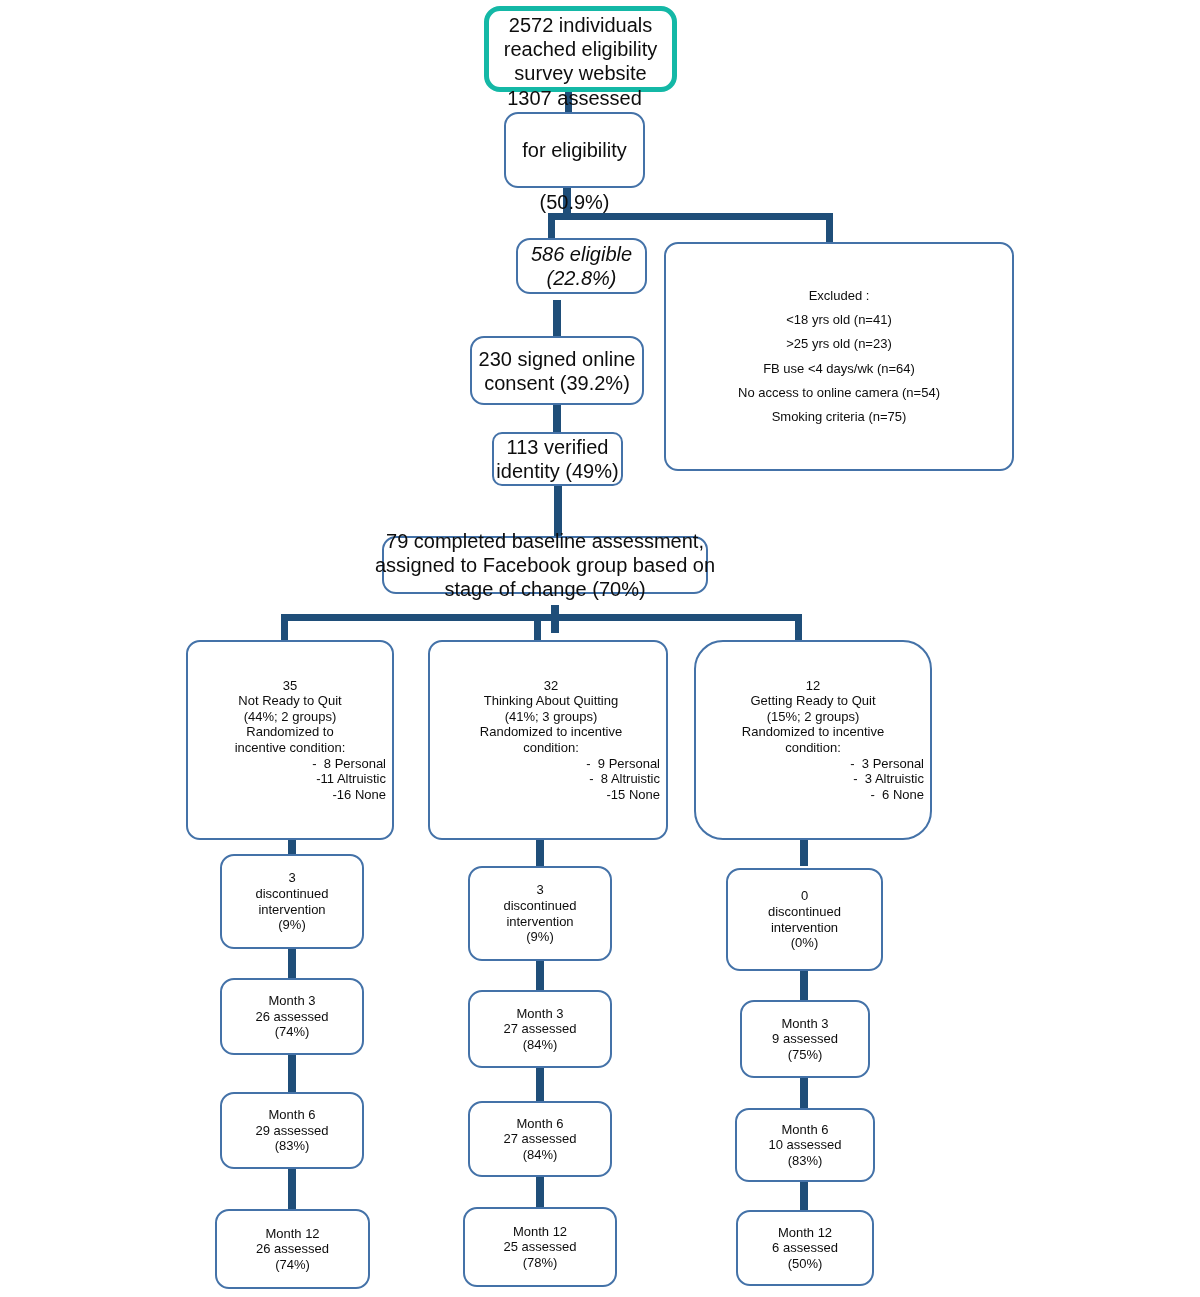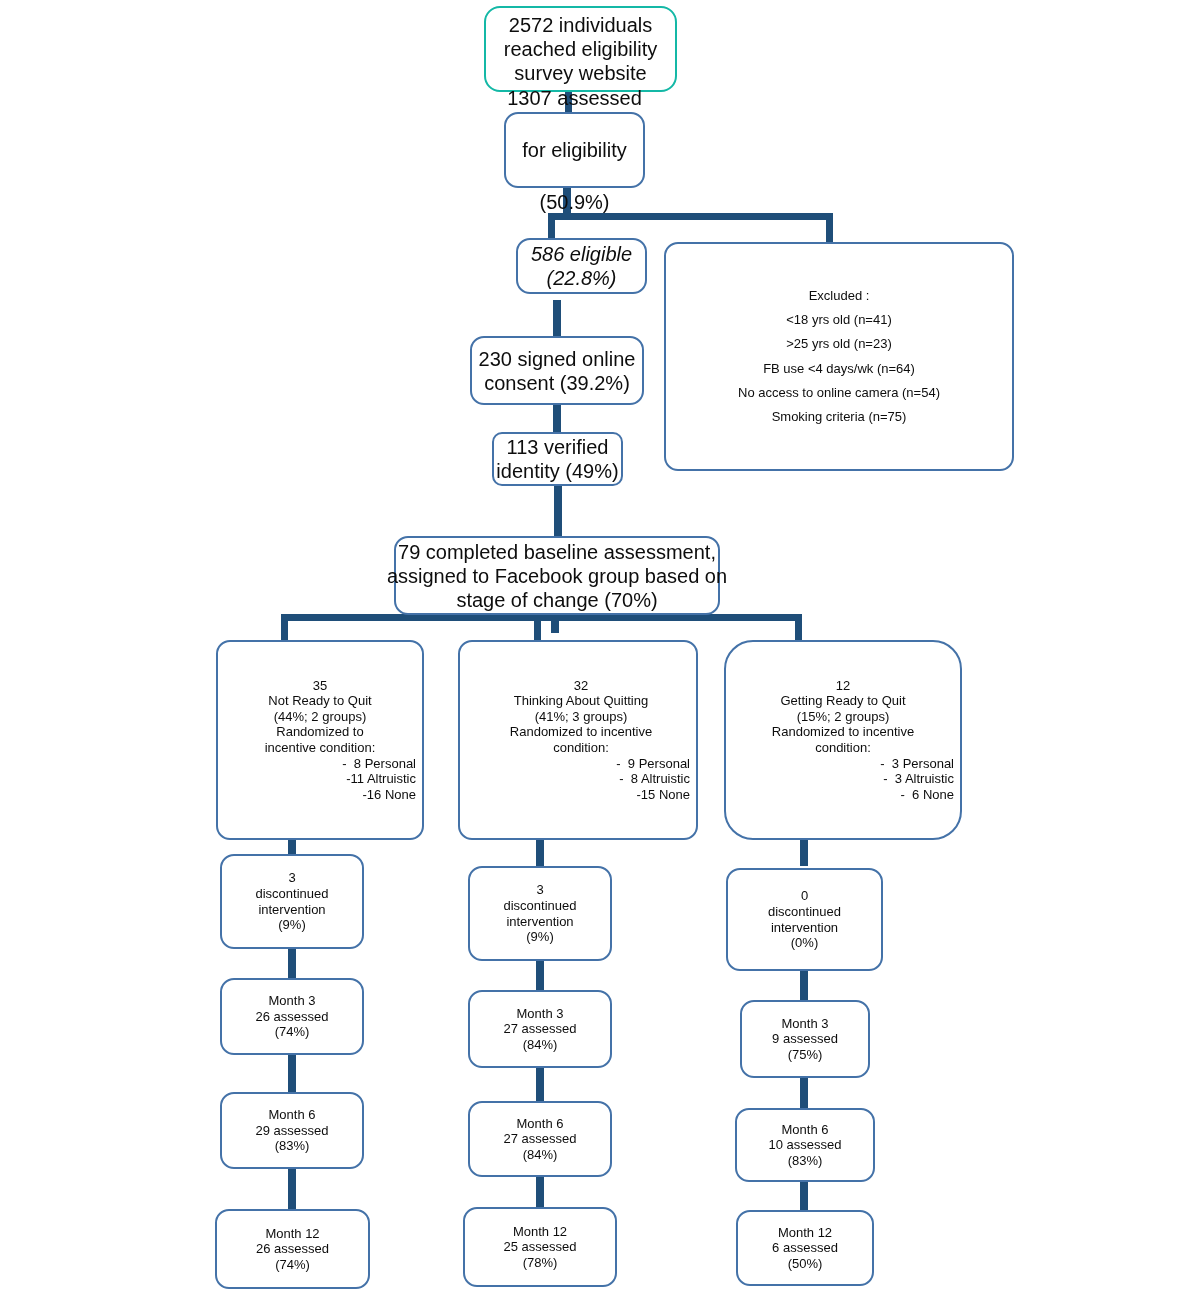--- a/index.html
+++ b/index.html
@@ -27,23 +27,23 @@
     display:flex;
     flex-direction:column;
     align-items:center;
     justify-content:center;
     text-align:center;
     line-height:1.2;
     font-size:19px;
     padding:4px 6px;
     z-index:2;
   }
-  .box.black{border:2px solid #14b8a6;border-radius:16px;}
+  .box.black{border:5px solid #14b8a6;border-radius:16px;}
   .box .ln{display:block;white-space:pre;}
-  .box.leftlist{align-items:stretch;margin-left:30px;}
+  .box.leftlist{align-items:stretch;}
   .box.leftlist .ln{text-align:center;}
   .box.leftlist .ln.l{text-align:right;padding-left:4px;}
   .fs19{font-size:13px;}
   .fs20{font-size:20px;}
 </style>
 </head>
 <body>
 
 <div id="canvas">
 
@@ -108,21 +108,21 @@
   <div class="box fs20" style="left:470px;top:336px;width:174px;height:69px;">
     <span class="ln">230 signed online</span>
     <span class="ln">consent (39.2%)</span>
   </div>
 
   <div class="box fs20" style="left:492px;top:432px;width:131px;height:54px;border-radius:10px;">
     <span class="ln">113 verified</span>
     <span class="ln">identity (49%)</span>
   </div>
 
-  <div class="box fs20" style="left:394px;top:536px;width:326px;height:79px;">
+  <div class="box fs20" style="left:382px;top:536px;width:326px;height:58px;">
     <span class="ln">79 completed baseline assessment,</span>
     <span class="ln">assigned to Facebook group based on</span>
     <span class="ln">stage of change (70%)</span>
   </div>
 
   <div class="box leftlist fs19" style="left:186px;top:640px;width:208px;height:200px;">
     <span class="ln">35</span>
     <span class="ln">Not Ready to Quit</span>
     <span class="ln">(44%; 2 groups)</span>
     <span class="ln">Randomized to</span>

